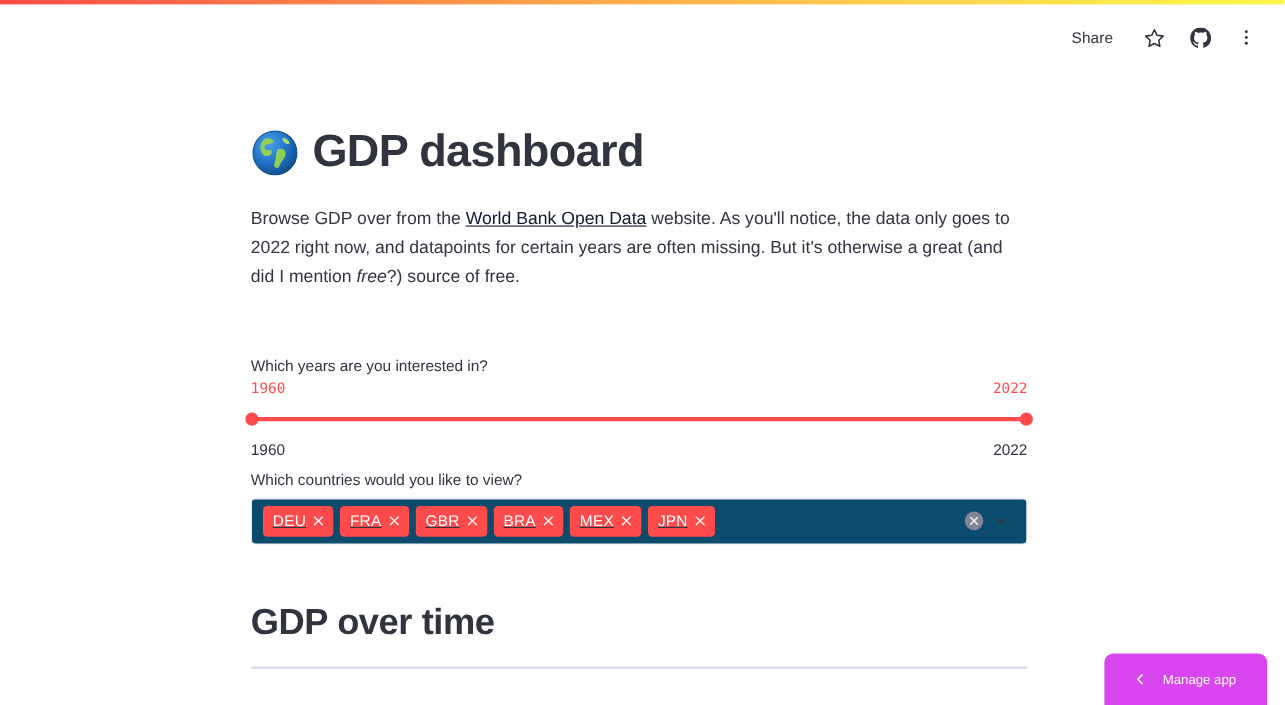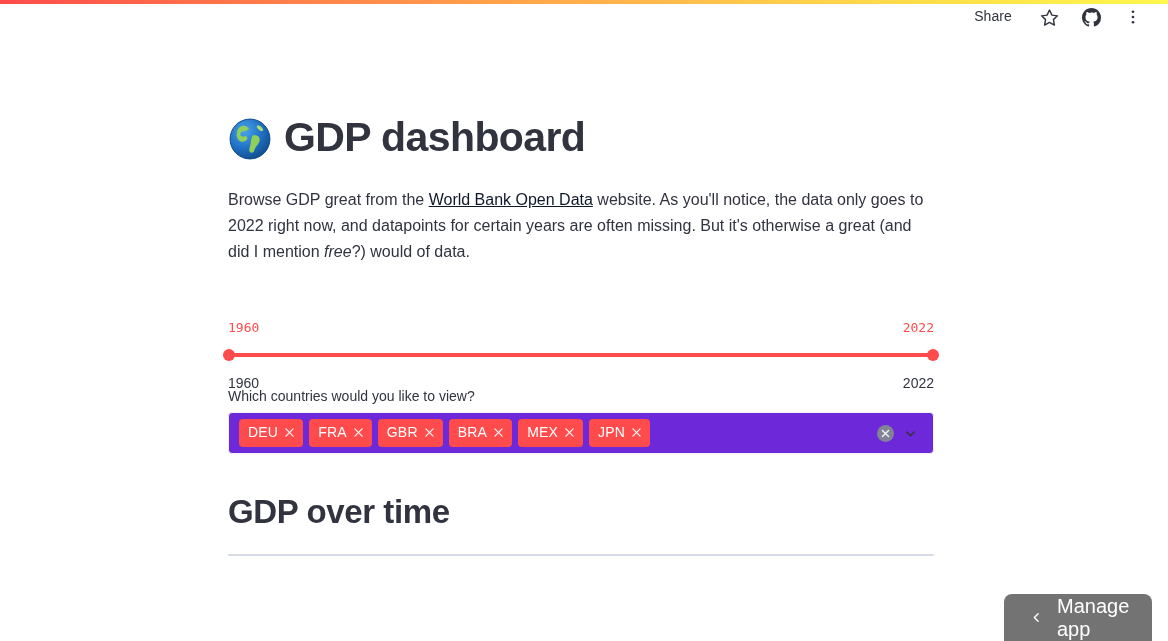--- a/index.html
+++ b/index.html
@@ -26,21 +26,21 @@
     background: linear-gradient(90deg, #ff4b4b 0%, #ff7a4b 22%, #ffa64b 45%, #ffd24b 70%, #fff74b 100%);
   }
 
   
   .toolbar {
     position: absolute;
     top: 4px;
     right: 0;
     height: 60px;
     display: flex;
-    align-items: flex-start;
+    align-items: center;
     gap: 16px;
     padding-right: 22px;
     box-sizing: border-box;
   }
   .share-button {
     font-size: 14px;
     color: #31333f;
     padding: 5px 8px;
     border-radius: 6px;
     cursor: pointer;
@@ -186,33 +186,34 @@
     top: 0;
     font-size: 14px;
     color: #31333f;
     line-height: 1.4;
   }
   .slider-bound.left  { left: 0px; }
   .slider-bound.right { right: 0px; }
 
   
   .multiselect-widget {
-    margin-top: 2px;
+    margin-top: 16px;
   }
   .multiselect-box {
     margin-top: 5px;
-    background: #6d28d9;
+    background: #0c4a6e;
     border: 1px solid #f0f2f6;
     border-radius: 4px;
     min-height: 42px;
     display: flex;
     align-items: center;
     padding: 6px 8px 6px 10px;
     box-sizing: border-box;
     cursor: text;
+    text-decoration: underline;
   }
   .tag-list {
     display: flex;
     align-items: center;
     flex-wrap: wrap;
     gap: 6px;
     flex: 1 1 auto;
   }
   .tag {
     display: inline-flex;
@@ -263,21 +264,21 @@
     display: flex;
     align-items: center;
     justify-content: center;
     color: #31333f;
     cursor: pointer;
   }
   .dropdown-chevron svg { display: block; }
 
   
   .section-heading {
-    margin-top: 38px;
+    margin-top: 50px;
     font-size: 33px;
     font-weight: 700;
     letter-spacing: -0.4px;
     color: #31333f;
     line-height: 1.2;
   }
   .section-divider {
     margin-top: 22px;
     height: 2px;
     background: #d5dae3;
@@ -285,30 +286,30 @@
     border-radius: 1px;
   }
 
   
   .manage-app-button {
     position: absolute;
     right: 16px;
     bottom: 0;
     width: 148px;
     height: 47px;
-    background: #737373;
+    background: #d946ef;
     color: #ffffff;
     border-top-left-radius: 8px;
     border-top-right-radius: 8px;
     display: flex;
     align-items: center;
     gap: 14px;
     padding-left: 26px;
     box-sizing: border-box;
-    font-size: 20px;
+    font-size: 12px;
     cursor: pointer;
   }
   .manage-app-chevron {
     display: flex;
     align-items: center;
     justify-content: center;
     width: 13px;
     height: 13px;
     color: #ffffff;
   }
@@ -360,24 +361,25 @@
           <path d="M20 13c4-1 8 1 10 3 1 2-2 3-4 4-2 1-5 0-7 2-2 2-1 5 1 6 3 1 6-1 8 1 1 2-1 5-3 6-3 2-7 1-9-1-3-3-4-8-3-12 1-5 4-8 7-9z" fill="#8fcf5a"></path>
           <path d="M36 27c3-1 7 0 9 2 2 3 1 7-1 10-2 3-5 6-6 10-1 3-4 4-6 2-2-2-1-5 0-8 1-4 1-8 2-11 1-3 1-4 2-5z" fill="#8fcf5a"></path>
           <path d="M44 12c3 1 6 3 7 6 1 2-2 3-4 2-2-1-4-3-5-5-1-2 1-3 2-3z" fill="#a8dd74"></path>
           <circle cx="32" cy="32" r="29" fill="none" stroke="#0d4a86" stroke-width="1.4"></circle>
         </svg>
       </span>
       <span class="page-title-text">GDP dashboard</span>
     </div>
 
     <div class="description">
-      <span>Browse GDP great from the </span><a href="#">World Bank Open Data</a><span> website. As you'll notice, the data only goes to 2022 right now, and datapoints for certain years are often missing. But it's otherwise a great (and did I mention </span><em>free</em><span>?) would of data.</span>
+      <span>Browse GDP over from the </span><a href="#">World Bank Open Data</a><span> website. As you'll notice, the data only goes to 2022 right now, and datapoints for certain years are often missing. But it's otherwise a great (and did I mention </span><em>free</em><span>?) source of free.</span>
     </div>
 
     <div class="slider-widget">
+      <div class="widget-label">Which years are you interested in?</div>
       <div class="slider-area">
         <div class="slider-value-row">
           <span class="slider-value left">1960</span>
           <span class="slider-value right">2022</span>
         </div>
         <div class="slider-track-wrap">
           <div class="slider-track"></div>
           <div class="slider-thumb left"></div>
           <div class="slider-thumb right"></div>
         </div>

